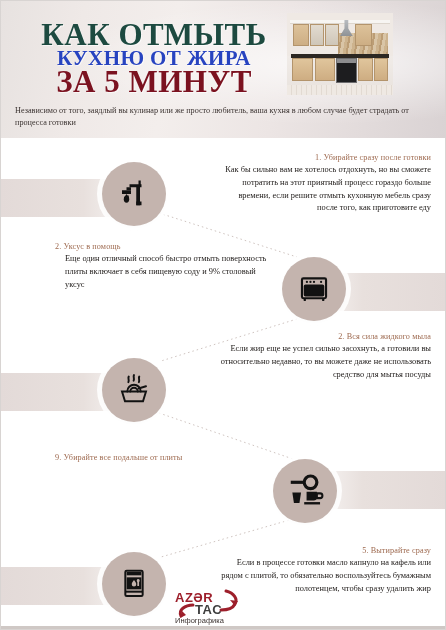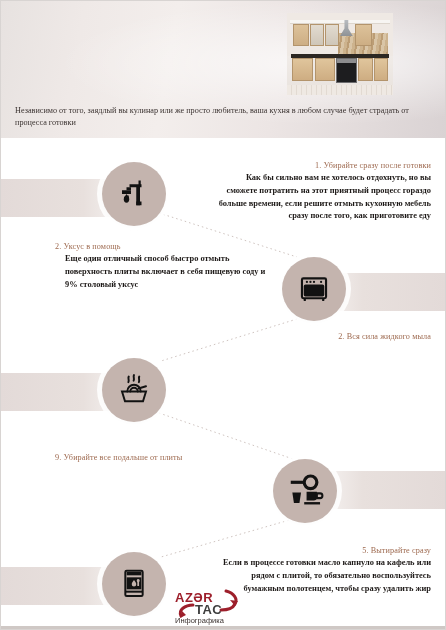--- a/index.html
+++ b/index.html
@@ -110,21 +110,21 @@
   }
   .circle svg { display:block; }
   .txt { position: absolute; width: 215px; }
   .txt.r { text-align: right; }
   .txt.l { text-align: left; margin-left: 40px; }
   .head {
     font-size: 8.2px; color: #9e6a50; font-family: "Liberation Serif", serif;
     margin-bottom: 2px; letter-spacing: .1px;
   }
   .body {
-    font-size: 8.4px; font-weight: bold; color: #1e1a18; line-height: 1.52;
+    font-size: 8.4px; font-weight: normal; color: #1e1a18; line-height: 1.52;
     font-family: "Liberation Serif", serif;
   }
 
   
   #logo { position:absolute; left:172px; top:588px; width:84px; height:38px; }
   .logo-azer {
     position:absolute; left:2px; top:1px;
     font-size:13px; font-weight:bold; color:#9d1f2b; letter-spacing:.5px;
     font-family:"Liberation Sans", sans-serif;
   }
@@ -141,20 +141,25 @@
   .footline { position:absolute; left:0; bottom:0; width:446px; height:3px;
               background:#cfc8c5; }
 </style>
 </head>
 <body>
 
 <div id="page">
 
   <div id="header">
 
+    <div class="title-wrap">
+      <div class="t1">КАК ОТМЫТЬ</div>
+      <div class="t2">КУХНЮ ОТ ЖИРА</div>
+      <div class="t3">ЗА 5 МИНУТ</div>
+    </div>
 
     <div id="kitchen">
       <div class="k-wall"></div>
       <div class="k-ceil"></div>
       <div class="k-backsplash"></div>
       <div class="k-topcab" style="left:6%;width:15%"></div>
       <div class="k-topcab k-glass" style="left:22%;width:13%"></div>
       <div class="k-topcab k-glass" style="left:36%;width:13%"></div>
       <div class="k-topcab" style="left:64%;width:16%"></div>
       <div class="k-hood"></div>
@@ -190,21 +195,21 @@
         <path d="M18 11h16v4H18z"></path>
         <path d="M14 15h6v4h-6z"></path>
         <path d="M8 19h12v5H8z"></path>
         <path d="M27 13h5v26h-5z"></path>
         <path d="M27 34h7v5h-7z"></path>
         <path d="M14 24c0 5 2 7 2 7s2-2 2-7z" transform="translate(-1,2)"></path>
         <ellipse cx="14" cy="31" rx="3.6" ry="4.6"></ellipse>
         <path d="M14 24l3.4 5.5h-6.8z"></path>
       </svg>
     </div>
-    <div class="txt r" style="left:215px; top:152px;margin-top:8px;">
+    <div class="txt r" style="left:215px; top:152px;">
       <div class="head">1. Убирайте сразу после готовки</div>
       <div class="body">Как бы сильно вам не хотелось отдохнуть, но вы сможете потратить на этот приятный процесс гораздо больше времени, если решите отмыть кухонную мебель сразу после того, как приготовите еду</div>
     </div>
   </div>
 
   <div class="item">
     <div class="circle" style="left:281px; top:256px;">
       <svg width="34" height="34" viewBox="0 0 48 48" fill="none" stroke="#121212" stroke-width="3">
         <rect x="7" y="9" width="34" height="28" rx="2"></rect>
         <rect x="11" y="19" width="26" height="14" rx="1" fill="#121212"></rect>
@@ -228,20 +233,21 @@
         <path d="M24 4c-1.5 3 1 4.5-.5 7.5"></path>
         <path d="M31 6c-1.5 3 1 4.5-.5 7.5"></path>
         <path d="M15 26a9 9 0 0 1 18 0"></path>
         <path d="M19 26a5 5 0 0 1 10 0"></path>
         <path d="M8 26h32l-4 13H12z"></path>
         <path d="M30 22l10-3" stroke-width="2.6"></path>
       </svg>
     </div>
     <div class="txt r" style="left:215px; top:331px;">
       <div class="head">2. Вся сила жидкого мыла</div>
+      <div class="body">Если жир еще не успел сильно засохнуть, а готовили вы относительно недавно, то вы можете даже не использовать средство для мытья посуды</div>
     </div>
   </div>
 
   <div class="item">
     <div class="circle" style="left:272px; top:458px;">
       <svg width="38" height="38" viewBox="0 0 48 48" fill="#121212">
         <circle cx="31" cy="13" r="8" fill="none" stroke="#121212" stroke-width="4"></circle>
         <rect x="6" y="11" width="17" height="4"></rect>
         <path d="M8 26h11l-2 13H10z"></path>
         <path d="M26 25h13v7a4 4 0 0 1-4 4h-9z"></path>

